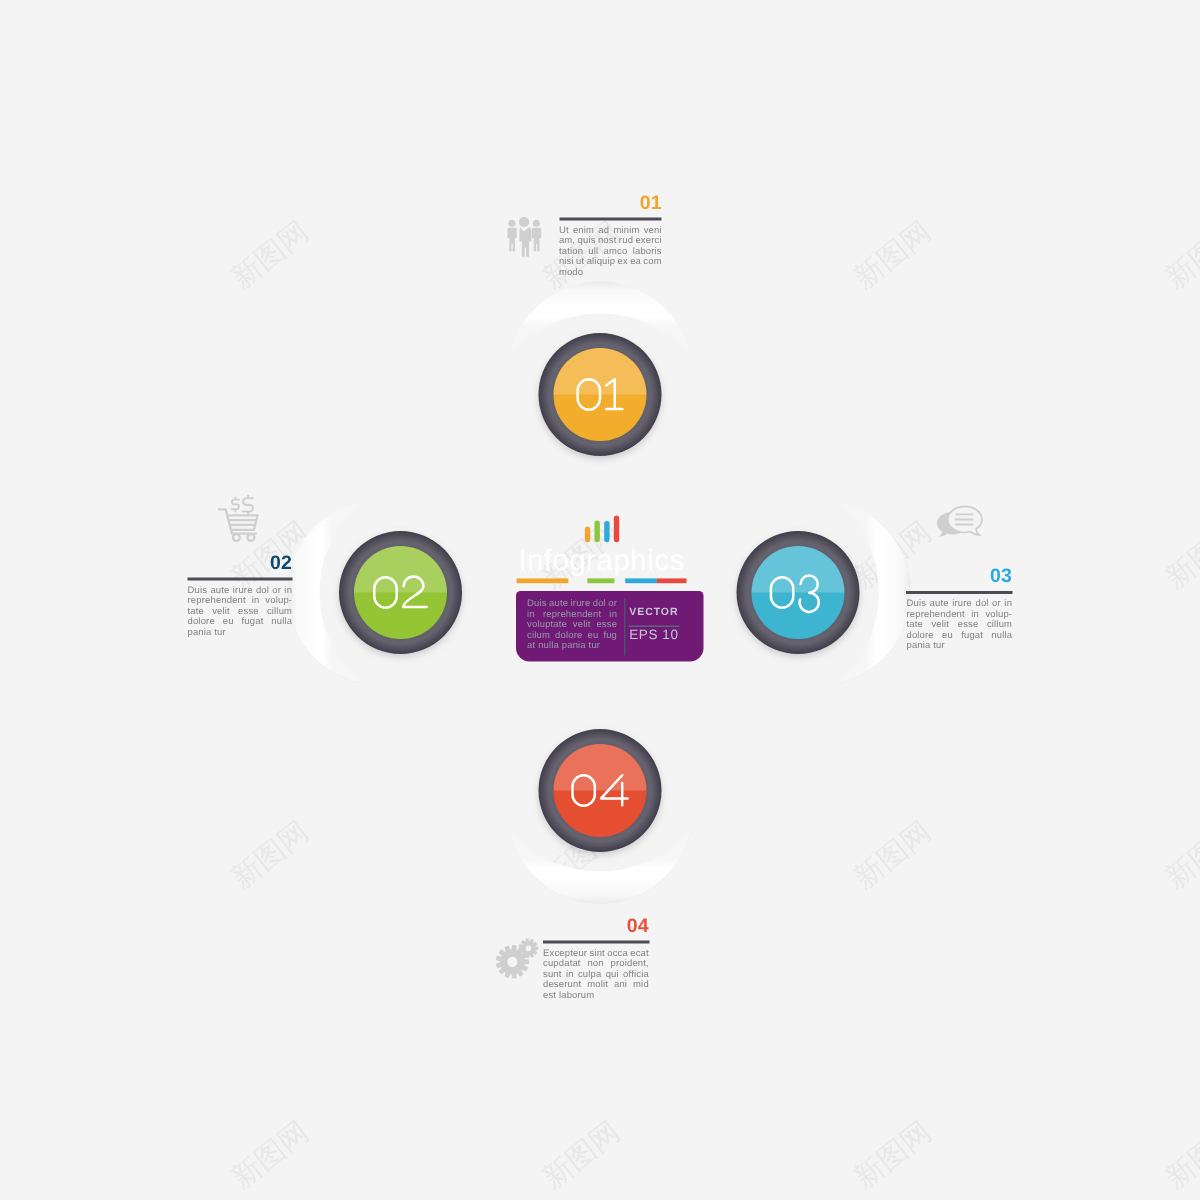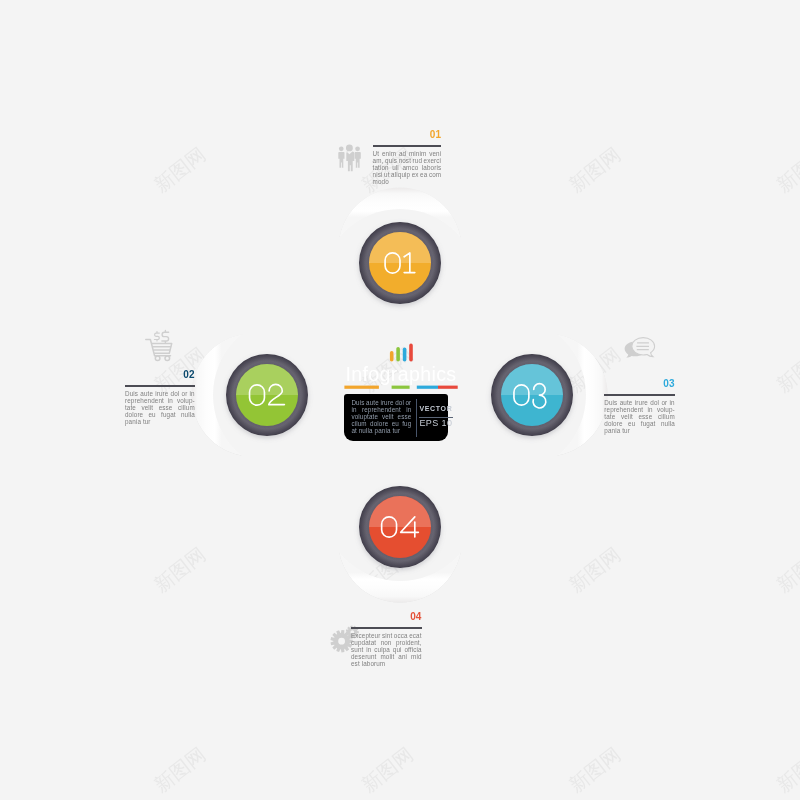--- a/index.html
+++ b/index.html
@@ -2,21 +2,21 @@
 <html><head>
 <meta charset="utf-8">
 <title>Infographic</title>
 <style>
   html,body{margin:0;padding:0;}
   body{width:800px;height:800px;overflow:hidden;background:#f4f4f4;-webkit-font-smoothing:antialiased;
        font-family:"Liberation Sans",sans-serif;}
   #stage{position:relative;width:800px;height:800px;background:#f4f4f4;overflow:hidden;}
   .abs{position:absolute;}
   svg{display:block;}
-  .num-label{font-weight:bold;font-size:10px;letter-spacing:.15px;line-height:11.2px;height:11.2px;}
+  .num-label{font-weight:bold;font-size:13px;letter-spacing:.15px;line-height:11.2px;height:11.2px;}
   .rule{height:2px;background:#4c4c54;}
   .body-text{font-size:6.3px;color:#808080;letter-spacing:.12px;}
   .body-text .ln{height:7.12px;line-height:7.12px;white-space:nowrap;
        display:flex;justify-content:space-between;}
   .body-text .ln.lastln{display:block;}
   .body-text .ln > span{display:inline-block;}
   .brand{font-size:19.6px;color:#ffffff;letter-spacing:0.35px;line-height:19px;}
   .vec{text-align:center;color:#c4cad3;font-size:7px;letter-spacing:0.62px;
        white-space:nowrap;line-height:8.6px;height:8.6px;font-weight:bold;}
 </style>
@@ -324,21 +324,21 @@
         <div class="ln">
           <span>dolore</span>
           <span>eu</span>
           <span>fugat</span>
           <span>nulla</span>
         </div>
         <div class="ln lastln">pania tur</div>
       </div>
   </div>
 
-  <div class="abs" style="left:351px;top:611px;width:70.6px">
+  <div class="abs" style="left:362px;top:611px;width:70.6px">
     <div class="num-label" style="color:#e4533a;text-align:right">04</div>
     <div class="rule" style="margin-top:4.8px"></div>
     <div class="body-text" style="margin-top:2.8px">
         <div class="ln">
           <span>Excepteur</span>
           <span>sint</span>
           <span>occa</span>
           <span>ecat</span>
         </div>
         <div class="ln">
@@ -373,22 +373,22 @@
         <rect x="396.3" y="347" width="3.6" height="14.5" rx="1.8" fill="#8cc63e"></rect>
         <rect x="402.8" y="347.4" width="3.6" height="14.100000000000023" rx="1.8" fill="#2eaadc"></rect>
         <rect x="409.2" y="343.6" width="3.6" height="17.899999999999977" rx="1.8" fill="#e8493c"></rect>
         <rect x="344.4" y="385.6" width="34.5" height="3.2" fill="#f2a52c"></rect>
         <rect x="391.6" y="385.6" width="18" height="3.2" fill="#8cc63e"></rect>
         <rect x="416.8" y="385.6" width="21.2" height="3.2" fill="#2eaadc"></rect>
         <rect x="438" y="385.6" width="19.7" height="3.2" fill="#e8493c"></rect>
       </g>
   </svg>
 
-  <div class="abs" id="panel" style="left:343.9px;top:393.8px;width:104px;height:47.2px;
-       background:#000000;border-radius:3px 3px 9px 9px;">
+  <div class="abs" id="panel" style="left:343.9px;top:393.8px;width:125px;height:47.2px;
+       background:#701a75;border-radius:3px 3px 9px 9px;">
     <div class="abs body-text" id="panelbody" style="left:7.5px;top:5.2px;width:60px;color:#939ead">
         <div class="ln">
           <span>Duis</span>
           <span>aute</span>
           <span>irure</span>
           <span>dol</span>
           <span>or</span>
         </div>
         <div class="ln">
           <span>in</span>

